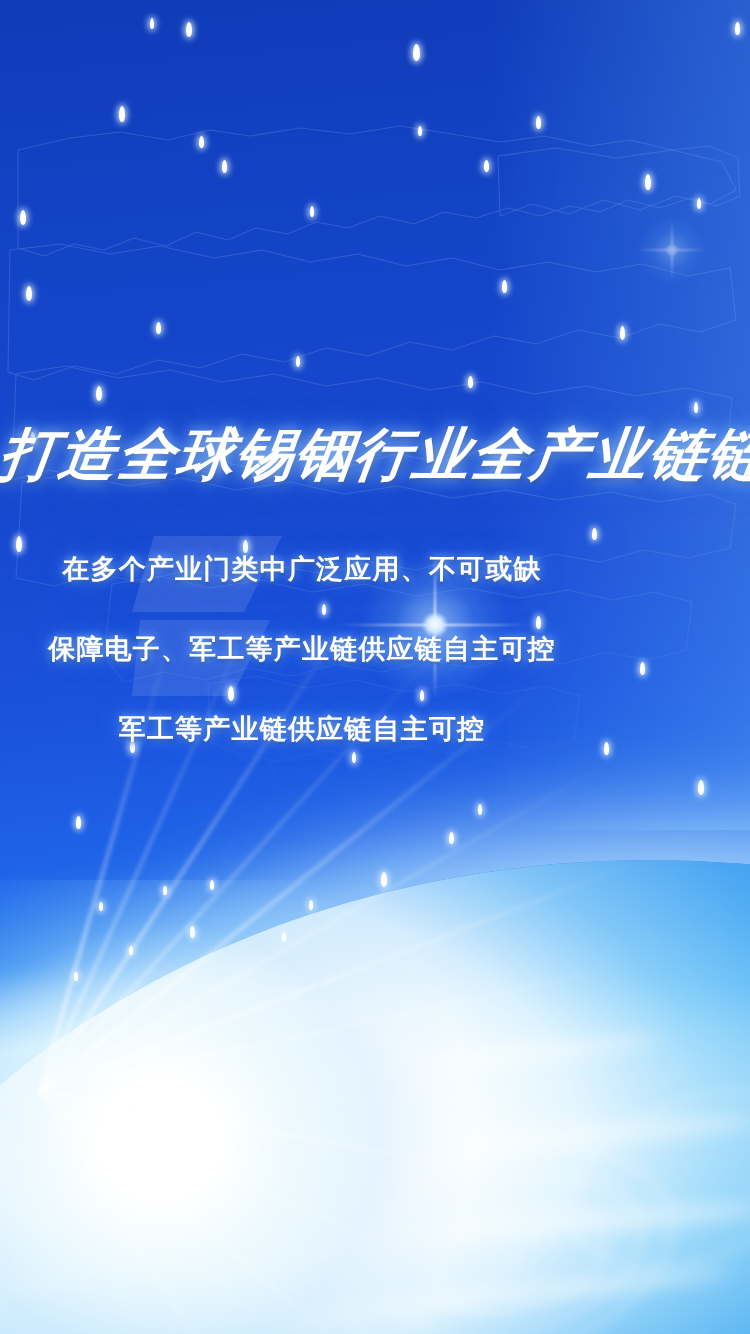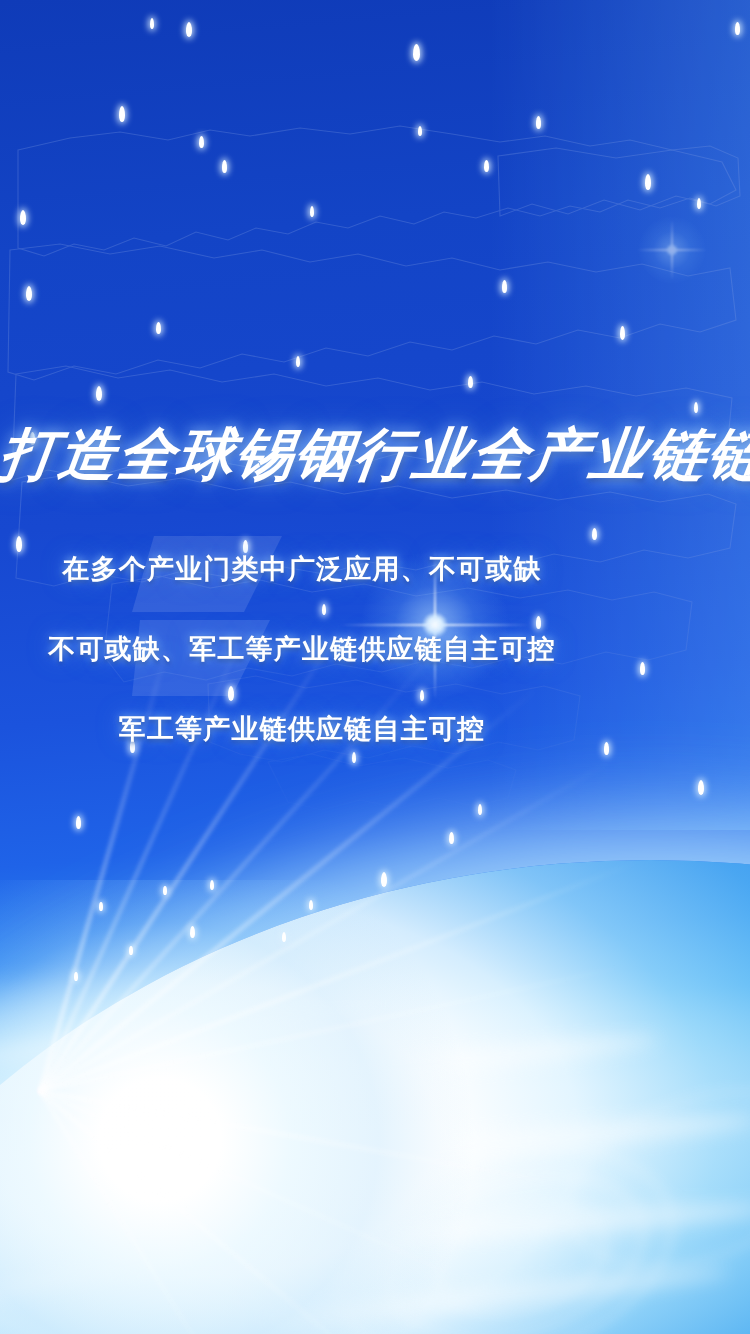--- a/index.html
+++ b/index.html
@@ -391,17 +391,17 @@
     <svg viewBox="0 0 150 160" width="150" height="160">
       <polygon points="22,0 150,0 112,76 0,76" fill="#ffffff" opacity="0.85"></polygon>
       <polygon points="8,84 138,84 100,160 0,160" fill="#ffffff" opacity="0.85"></polygon>
     </svg>
   </div>
 
   <div class="headline">打造全球锡铟行业全产业链链主</div>
 
   <div class="subs">
     <div class="sub">在多个产业门类中广泛应用、不可或缺</div>
-    <div class="sub">不可或缺、军工等产业链供应链自主可控</div>
+    <div class="sub">保障电子、军工等产业链供应链自主可控</div>
     <div class="sub">军工等产业链供应链自主可控</div>
   </div>
 
 </div>
 
 </body></html>

